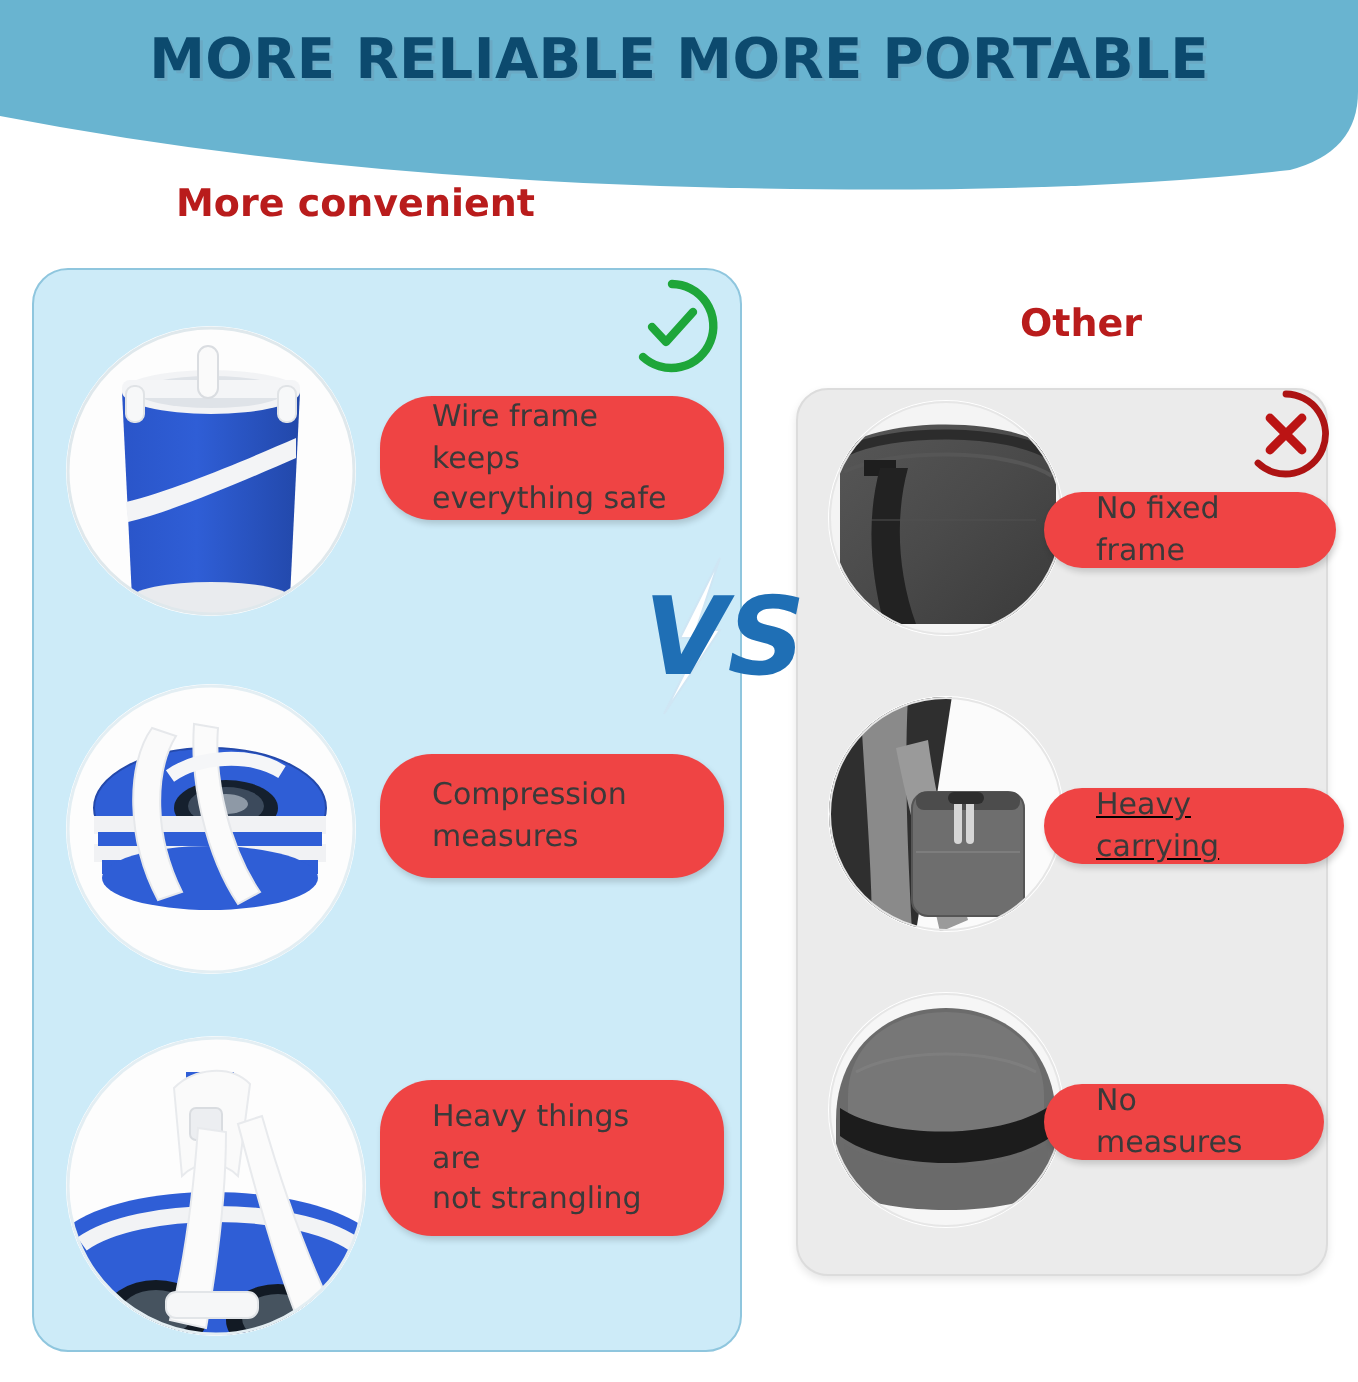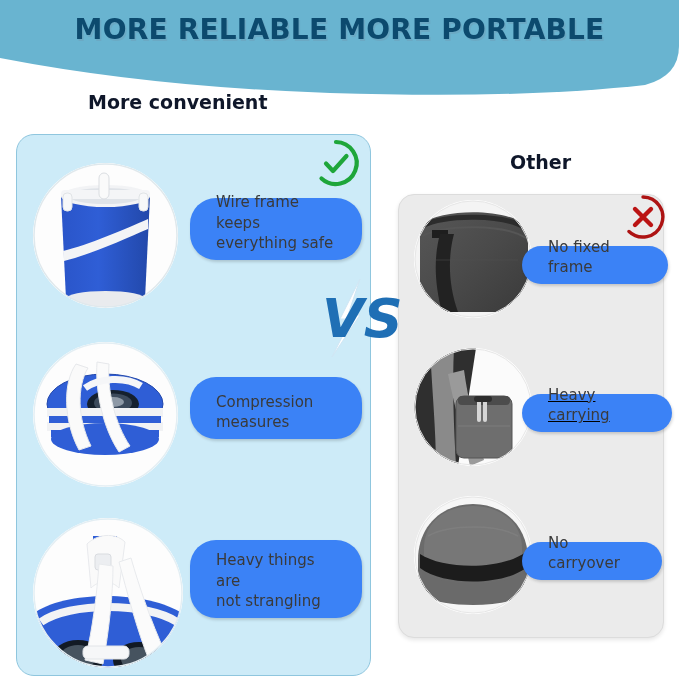--- a/index.html
+++ b/index.html
@@ -36,21 +36,21 @@
     text-shadow: 1.5px 1.5px 0 rgba(110,160,185,0.55);
     white-space: nowrap;
   }
 
   
   .col-heading {
     position: absolute;
     font-family: "DejaVu Sans", sans-serif;
     font-weight: bold;
     font-size: 19px;
-    color: #0f172a;
+    color: #b91c1c;
   }
   .heading-left  { left: 88px;  top: 91px; }
   .heading-right { left: 498px; top: 151px; margin-left: 12px; }
 
   
   .panel {
     position: absolute;
     box-sizing: border-box;
   }
   .panel-left {
@@ -85,22 +85,22 @@
     overflow: hidden;
     position: relative;
     flex: 0 0 auto;
     background: #ffffff;
   }
   .photo svg { display: block; }
 
   .pill {
     position: absolute;
     display: flex;
-    align-items: flex-end;
-    background: #3b82f6;
+    align-items: center;
+    background: #ef4444;
     border-radius: 26px;
     box-shadow: 1px 2px 3px rgba(0,0,0,0.16);
     box-sizing: border-box;
     padding: 6px 20px 6px 26px;
   }
   .pill-text {
     font-family: "DejaVu Sans", sans-serif;
     font-size: 15px;
     color: #3a3a3a;
     line-height: 1.38;
@@ -345,21 +345,21 @@
         <path d="M10,52 C10,26 32,10 59,10 C86,10 108,26 108,52 L108,70 L10,70 Z" fill="#777"></path>
         <path d="M6,58 C30,74 88,74 112,56 L112,72 C88,90 30,90 6,72 Z" fill="#1c1c1c"></path>
         <path d="M8,76 C32,92 86,92 110,76 L110,100 C86,112 32,112 8,100 Z" fill="#6a6a6a"></path>
         <path d="M14,40 C36,28 82,28 104,40" fill="none" stroke="#828282" stroke-width="1.5" opacity="0.7"></path>
       </g>
       <circle cx="59" cy="59" r="58" fill="none" stroke="#e6e6e6" stroke-width="1"></circle>
     </svg>
   </div>
 </div>
 <div class="pill pill-right pill-r3">
-  <span class="pill-text">No carryover</span>
+  <span class="pill-text">No measures</span>
 </div>
 
 <div class="vs-badge">
   <svg width="92" height="85" viewBox="0 0 92 85">
 
     <path d="M40,4 L20,44 L31,44 L12,82 L40,40 L28,40 Z" fill="#ffffff" stroke="#cfe6f4" stroke-width="1"></path>
     <text x="2" y="62" font-family="DejaVu Sans, sans-serif" font-size="54" font-weight="bold" font-style="italic" fill="#1f6fb5">VS</text>
   </svg>
 </div>
 

